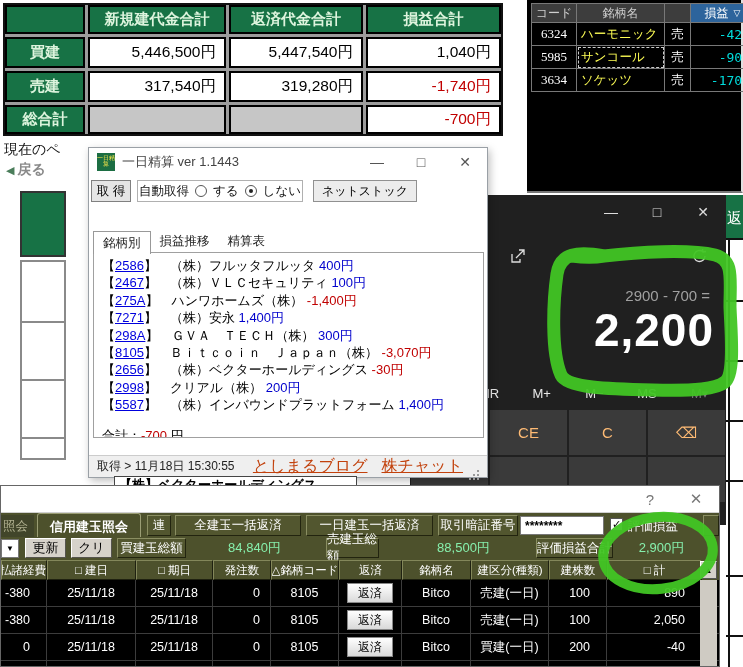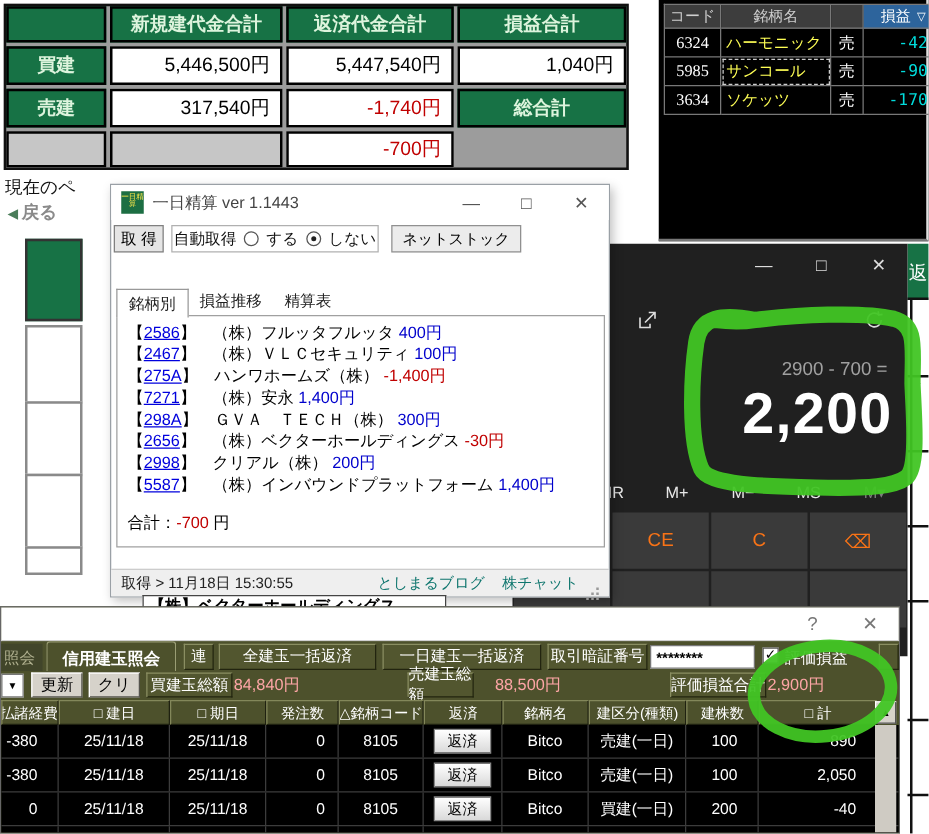--- a/index.html
+++ b/index.html
@@ -62,57 +62,57 @@
 .s-tab.active{background:#fff;border:1px solid #999;border-bottom:none;height:23px;position:relative;top:1px}
 .s-content{position:absolute;left:4px;top:104px;width:391px;height:186px;border:1px solid #a0a0a0;background:#fff;padding:4px 8px;overflow:hidden}
 .stock-line{height:17.4px;line-height:17.4px;white-space:nowrap;font-size:13px;color:#000}
 .stock-line .code{color:#0000dd;text-decoration:underline;cursor:pointer}
 .stock-line .sval{color:var(--link-blue)}
 .stock-line .sval.neg{color:var(--neg-red)}
 .s-total{height:18px;line-height:18px;font-size:13px;color:#000;margin-top:13px}
 .s-total .tv{color:var(--neg-red)}
 .s-status{position:absolute;left:0;bottom:0;width:100%;height:22px;background:#efefef;border-top:1px solid #ccc;display:flex;align-items:center;font-size:12px;color:#222;padding:0 8px}
 .s-links{margin-left:auto;display:flex;gap:14px}
-.s-links a{color:#0f766e;font-size:12px;cursor:pointer}
+.s-links a{color:#c2410c;text-decoration:underline;font-size:16px;cursor:pointer}
 .grip{position:relative;width:10px;height:10px;margin-left:6px}
 .grip i{position:absolute;right:0;bottom:0;width:2px;height:2px;background:#999;box-shadow:-4px 4px 0 #999,0 4px 0 #999,-8px 8px 0 #999,-4px 8px 0 #999,0 8px 0 #999}
 
 
 #calc{position:absolute;left:410px;top:195px;width:316px;height:330px;background:#202020;z-index:1;color:#eee}
 .c-titlebar{height:34px;display:flex;justify-content:flex-end}
 .c-titlebar span{width:46px;height:34px;display:flex;align-items:center;justify-content:center;color:#ddd;font-size:14px;cursor:pointer}
 .c-topicons{position:absolute;top:52px;left:0;width:100%;height:18px}
 .c-expr{position:absolute;top:92px;right:16px;color:#a0a0a0;font-size:15px}
 .c-result{position:absolute;top:108px;right:12px;color:#fff;font-size:46px;font-weight:600;letter-spacing:1px}
 .c-mem{position:absolute;top:191px;left:0;width:100%;display:flex}
 .c-mem span{flex:1;text-align:center;font-size:13px;color:#e8e8e8;cursor:pointer}
 .c-mem span.dim{color:#7d7d7d}
 .c-mem .spacer{cursor:default}
 .c-pad{position:absolute;top:215px;left:1px;width:314px;display:grid;grid-template-columns:repeat(4,1fr);gap:2px}
-.c-btn{height:45px;background:#3a3a3a;border:none;color:#f97316;font-size:15px;cursor:pointer}
+.c-btn{height:45px;background:#3a3a3a;border:none;color:#fdba74;font-size:15px;cursor:pointer}
 
 
 #vector-frag{position:absolute;left:114px;top:476px;width:243px;height:13px;background:#fff;border:1px solid #444;border-bottom:2px solid #000;overflow:hidden;font-size:13px;font-weight:600;line-height:15px;color:#000;z-index:2;padding-left:4px}
 
 
 #panel{position:absolute;left:0;top:485px;width:720px;height:182px;z-index:3;border:1px solid #666;background:var(--olive)}
 .pp-titlebar{height:27px;background:#fff;display:flex;align-items:center;justify-content:flex-end;border-bottom:1px solid #d0d0d0}
 .pp-titlebar span{width:46px;text-align:center;color:#777;font-size:15px;cursor:pointer}
 .pp-tabs{position:relative;height:24px;background:var(--olive)}
 .pp-tab-partial{position:absolute;left:0;top:2px;width:33px;height:22px;background:#41452a;color:#b0b08f;font-size:12.5px;overflow:hidden;padding:3px 0 0 2px;cursor:pointer}
 .pp-tab-active{position:absolute;left:36px;top:0;width:104px;height:24px;background:var(--olive);border:1px solid #9a9d74;border-bottom:none;border-radius:3px 3px 0 0;color:#fff;font-weight:bold;font-size:13px;text-align:center;padding-top:4px;cursor:pointer}
 .ob{background:#52562f;border-top:1px solid #8a8e62;border-left:1px solid #8a8e62;border-bottom:1px solid #22240f;border-right:1px solid #22240f;color:#fff;font-size:12.5px;display:flex;align-items:center;justify-content:center;position:absolute;cursor:pointer}
 .ob.lbl{cursor:default}
 .pp-pin{position:absolute;left:519px;top:3px;width:84px;height:19px;border:1px solid #777;font-size:12px;font-weight:bold;padding-left:4px;background:#fff;color:#000}
 .pp-check{position:absolute;left:609px;top:5px;width:13px;height:13px;background:#fff;border:1px solid #555;font-size:11px;line-height:11px;text-align:center;color:#000;cursor:pointer}
 .pp-checklabel{position:absolute;left:627px;top:5px;color:#fff;font-size:12.5px;width:72px;overflow:hidden;white-space:nowrap}
 .pp-controls{position:relative;height:23px;background:var(--olive)}
 .pp-combo{position:absolute;left:0;top:2px;width:18px;height:19px;background:#fff;border:1px solid #777;font-size:8px;color:#000;display:flex;align-items:center;justify-content:center;cursor:pointer}
 .gb{position:absolute;top:1px;height:20px;background:#d6d2ca;border-top:1px solid #fff;border-left:1px solid #fff;border-bottom:1px solid #55544d;border-right:1px solid #55544d;color:#000;font-size:13px;cursor:pointer}
-.pv{position:absolute;top:1px;height:20px;line-height:20px;color:#fca5a5;font-size:13px;text-align:left}
+.pv{position:absolute;top:1px;height:20px;line-height:20px;color:#86efac;font-size:13px;text-align:center}
 .pp-header{position:relative;height:20px;display:flex;background:var(--olive)}
 .pp-header .h{height:20px;border-top:1px solid #83875a;border-left:1px solid #83875a;border-bottom:1px solid #1f2110;border-right:1px solid #1f2110;color:#fff;font-size:11.5px;display:flex;align-items:center;justify-content:center;overflow:hidden;white-space:nowrap;cursor:pointer}
 .pp-up{position:absolute;right:2px;top:1px;width:17px;height:18px;background:#d6d2ca;border-top:1px solid #fff;border-left:1px solid #fff;border-bottom:1px solid #555;border-right:1px solid #555;font-size:8px;color:#000;display:flex;align-items:center;justify-content:center;cursor:pointer}
 .pp-body{position:relative;height:86px;background:#000;overflow:hidden}
 .prow{display:flex;height:27px;border-bottom:1px solid #3c3c3c}
 .prow .c{border-right:1px solid #3c3c3c;color:#fff;font-size:12.5px;display:flex;align-items:center;justify-content:center;overflow:hidden}
 .cw1{width:46px}.cw2{width:89px}.cw3{width:77px}.cw4{width:58px}.cw5{width:68px}.cw6{width:63px}.cw7{width:69px}.cw8{width:78px}.cw9{width:58px}.cw10{width:95px}
 .prow .rt{justify-content:flex-end;padding-right:16px}
 .repay-btn{width:46px;height:20px;background:linear-gradient(#ffffff,#d9d9d9);border:1px solid #888;font-size:12px;color:#000;cursor:pointer}
 .pp-scroll{position:absolute;right:2px;top:0;bottom:0;width:17px;background:#cfcbc3}
@@ -150,20 +150,21 @@
     <div class="cell g"></div>
     <div class="cell g">新規建代金合計</div>
     <div class="cell g">返済代金合計</div>
     <div class="cell g">損益合計</div>
     <div class="cell g">買建</div>
     <div class="cell val">5,446,500円</div>
     <div class="cell val">5,447,540円</div>
     <div class="cell val">1,040円</div>
     <div class="cell g">売建</div>
     <div class="cell val">317,540円</div>
+    <div class="cell val">319,280円</div>
     <div class="cell val neg">-1,740円</div>
     <div class="cell g">総合計</div>
     <div class="cell val gray"></div>
     <div class="cell val gray"></div>
     <div class="cell val neg">-700円</div>
   </div>
 
   <div id="watch-panel">
     <div class="w-table">
       <div class="w-row w-head">
@@ -269,20 +270,21 @@
         <div class="stock-line"><span>【</span><a class="code">2586</a><span>】</span>　<span class="sname">（株）フルッタフルッタ</span> <span class="sval">400円</span></div>
 
         <div class="stock-line"><span>【</span><a class="code">2467</a><span>】</span>　<span class="sname">（株）ＶＬＣセキュリティ</span> <span class="sval">100円</span></div>
 
         <div class="stock-line"><span>【</span><a class="code">275A</a><span>】</span>　<span class="sname">ハンワホームズ（株）</span> <span class="sval neg">-1,400円</span></div>
 
         <div class="stock-line"><span>【</span><a class="code">7271</a><span>】</span>　<span class="sname">（株）安永</span> <span class="sval">1,400円</span></div>
 
         <div class="stock-line"><span>【</span><a class="code">298A</a><span>】</span>　<span class="sname">ＧＶＡ　ＴＥＣＨ（株）</span> <span class="sval">300円</span></div>
 
+        <div class="stock-line"><span>【</span><a class="code">8105</a><span>】</span>　<span class="sname">Ｂｉｔｃｏｉｎ　Ｊａｐａｎ（株）</span> <span class="sval neg">-3,070円</span></div>
 
         <div class="stock-line"><span>【</span><a class="code">2656</a><span>】</span>　<span class="sname">（株）ベクターホールディングス</span> <span class="sval neg">-30円</span></div>
 
         <div class="stock-line"><span>【</span><a class="code">2998</a><span>】</span>　<span class="sname">クリアル（株）</span> <span class="sval">200円</span></div>
 
         <div class="stock-line"><span>【</span><a class="code">5587</a><span>】</span>　<span class="sname">（株）インバウンドプラットフォーム</span> <span class="sval">1,400円</span></div>
 
       <div class="s-total"><span>合計：</span><span class="tv">-700</span><span> 円</span></div>
     </div>
     <div class="s-status">

